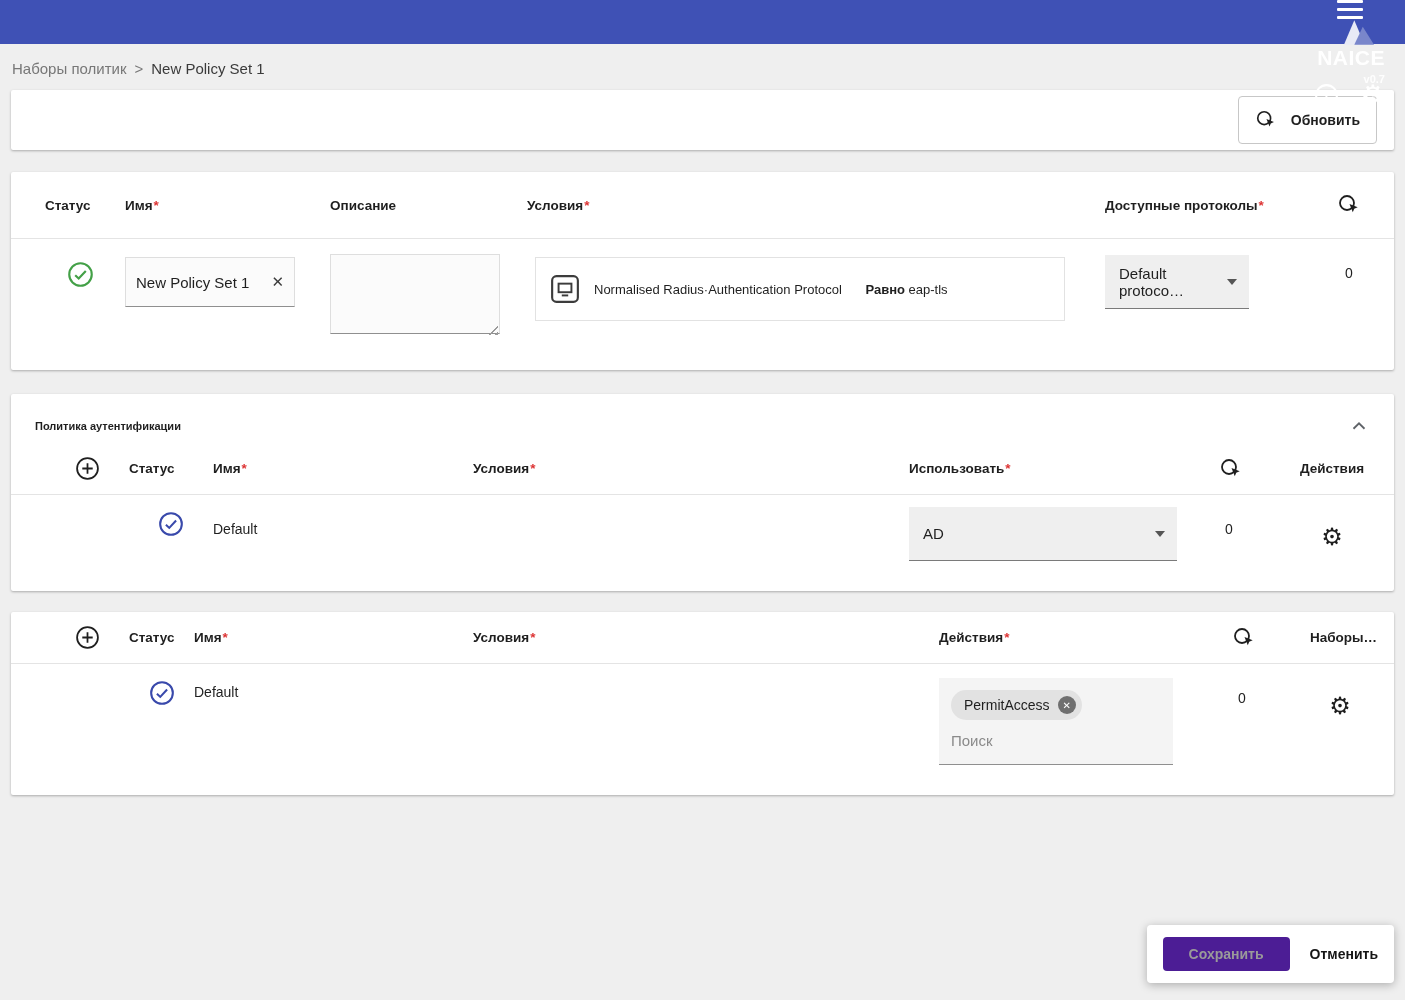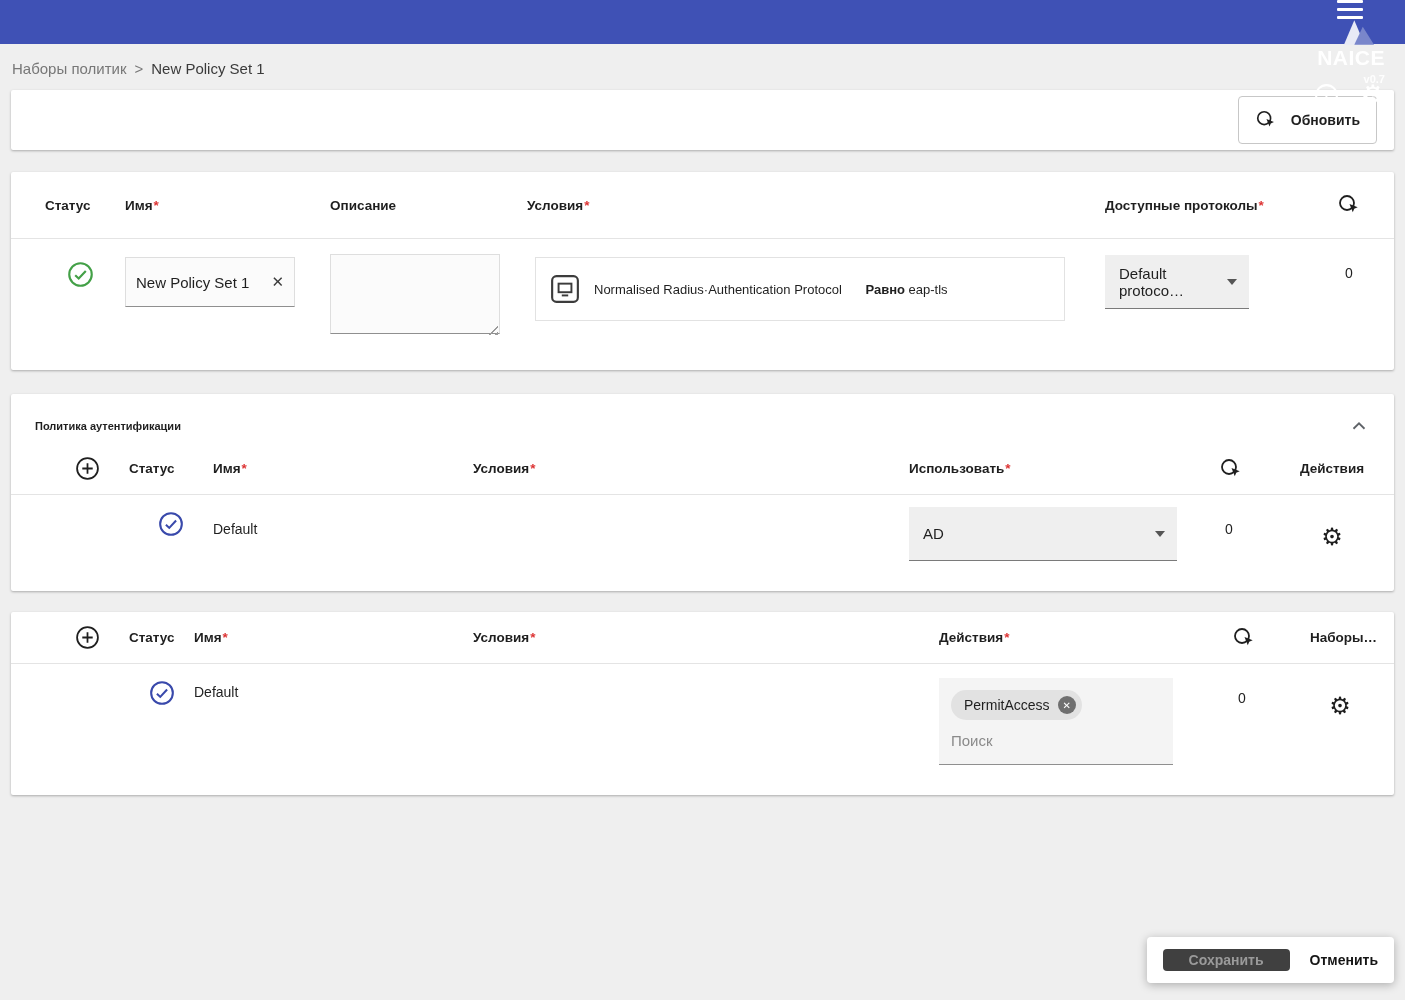--- a/index.html
+++ b/index.html
@@ -94,21 +94,21 @@
   .chip-x { width:18px; height:18px; border-radius:50%; background:#6f6f6f; color:#fff; font-size:10px;
     display:flex; align-items:center; justify-content:center; cursor:pointer; }
   .chip-x::before { content:"✕"; }
   .chips-box input { margin-top:12px; border:none; background:transparent; outline:none; width:190px;
     font-size:15px; font-family:"Liberation Sans", sans-serif; color:#3c3c3c; }
   .chips-box input::placeholder { color:#8a8a8a; opacity:1; }
 
   
   .footer-float { position:fixed; right:11px; bottom:17px; background:#fff; border-radius:4px;
     box-shadow:0 2px 10px rgba(0,0,0,.28); padding:12px 16px; display:flex; align-items:center; gap:20px; }
-  .btn-save { background:#404040; color:#9a9a9a; border:none; border-radius:4px; height:22px;
+  .btn-save { background:#4c1d95; color:#9a9a9a; border:none; border-radius:4px; height:34px;
     padding:0 26px; font-size:14px; font-weight:bold; font-family:"Liberation Sans", sans-serif; }
   .btn-cancel { background:transparent; border:none; color:#151515; font-size:14px; font-weight:bold;
     cursor:pointer; font-family:"Liberation Sans", sans-serif; }
 
   svg { display:block; }
 </style>
 </head>
 <body>
 
 <header class="appbar">

